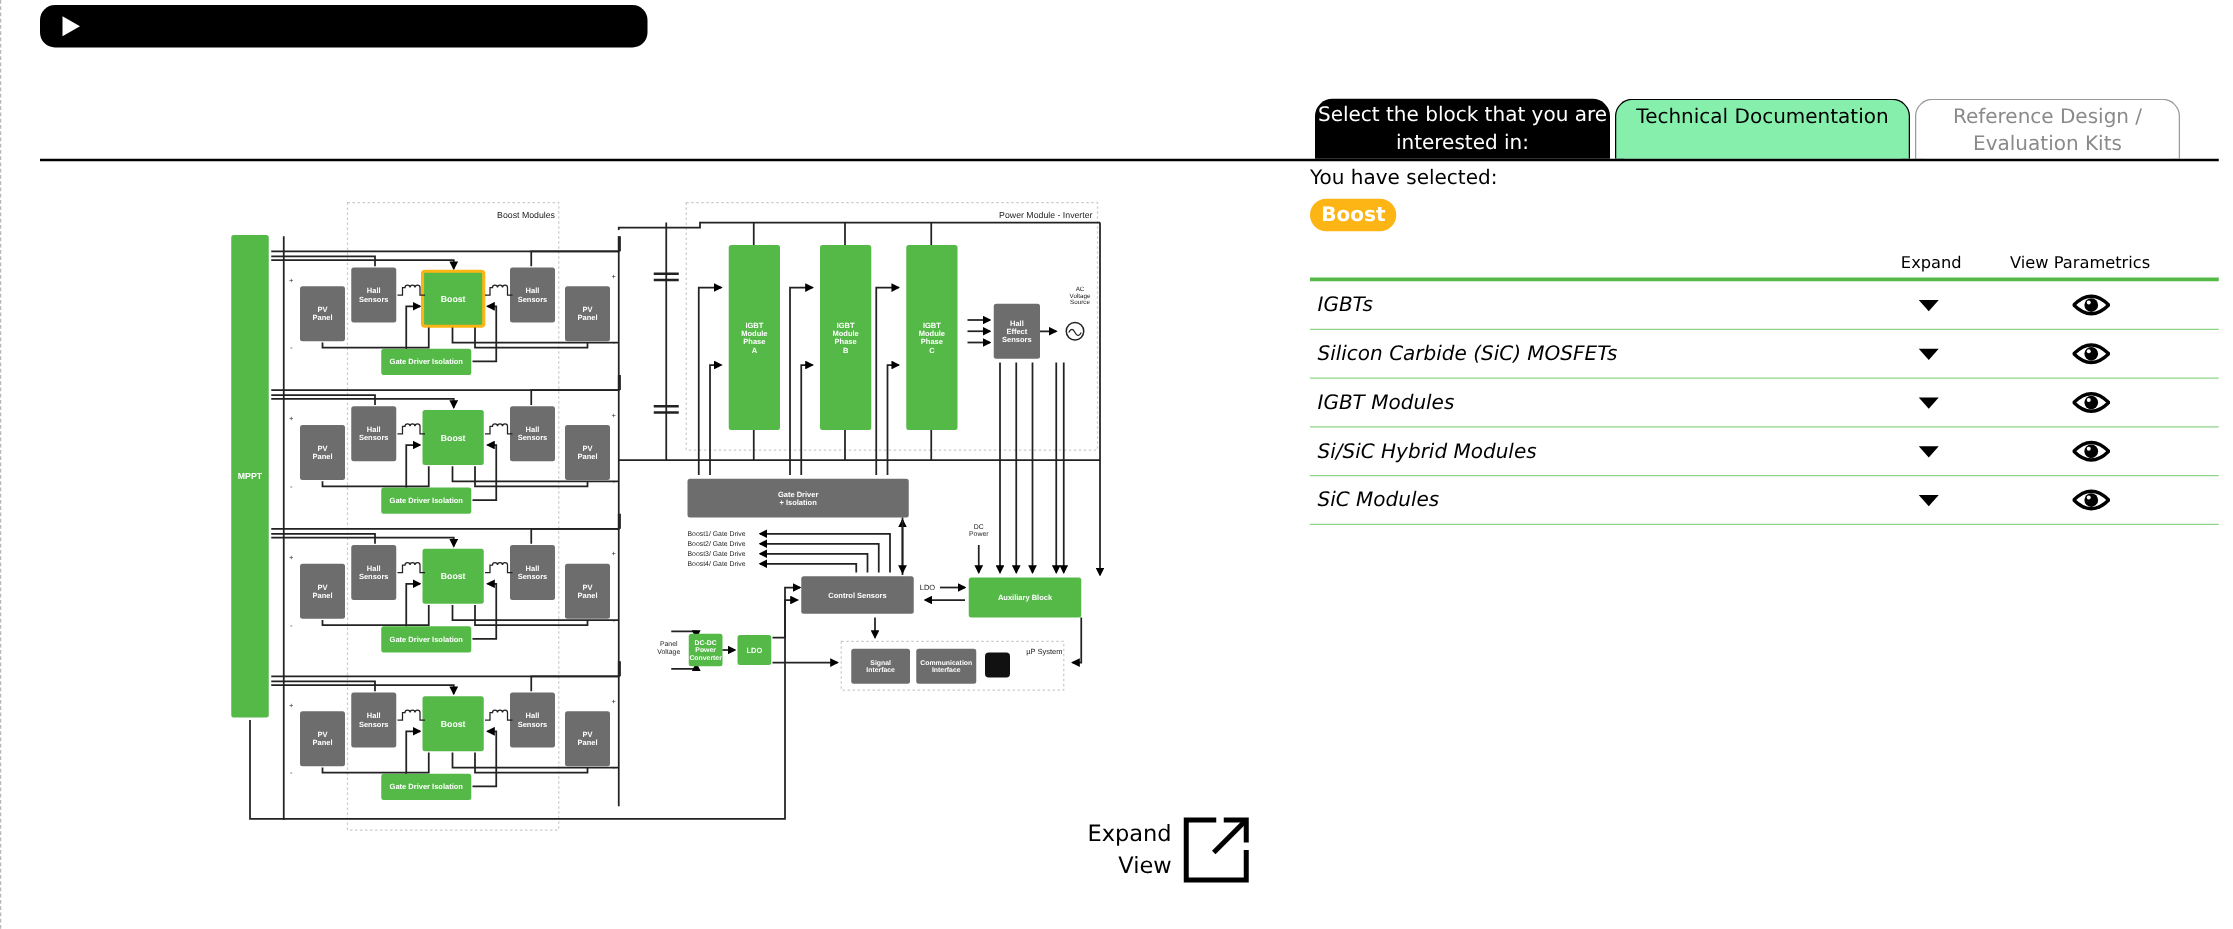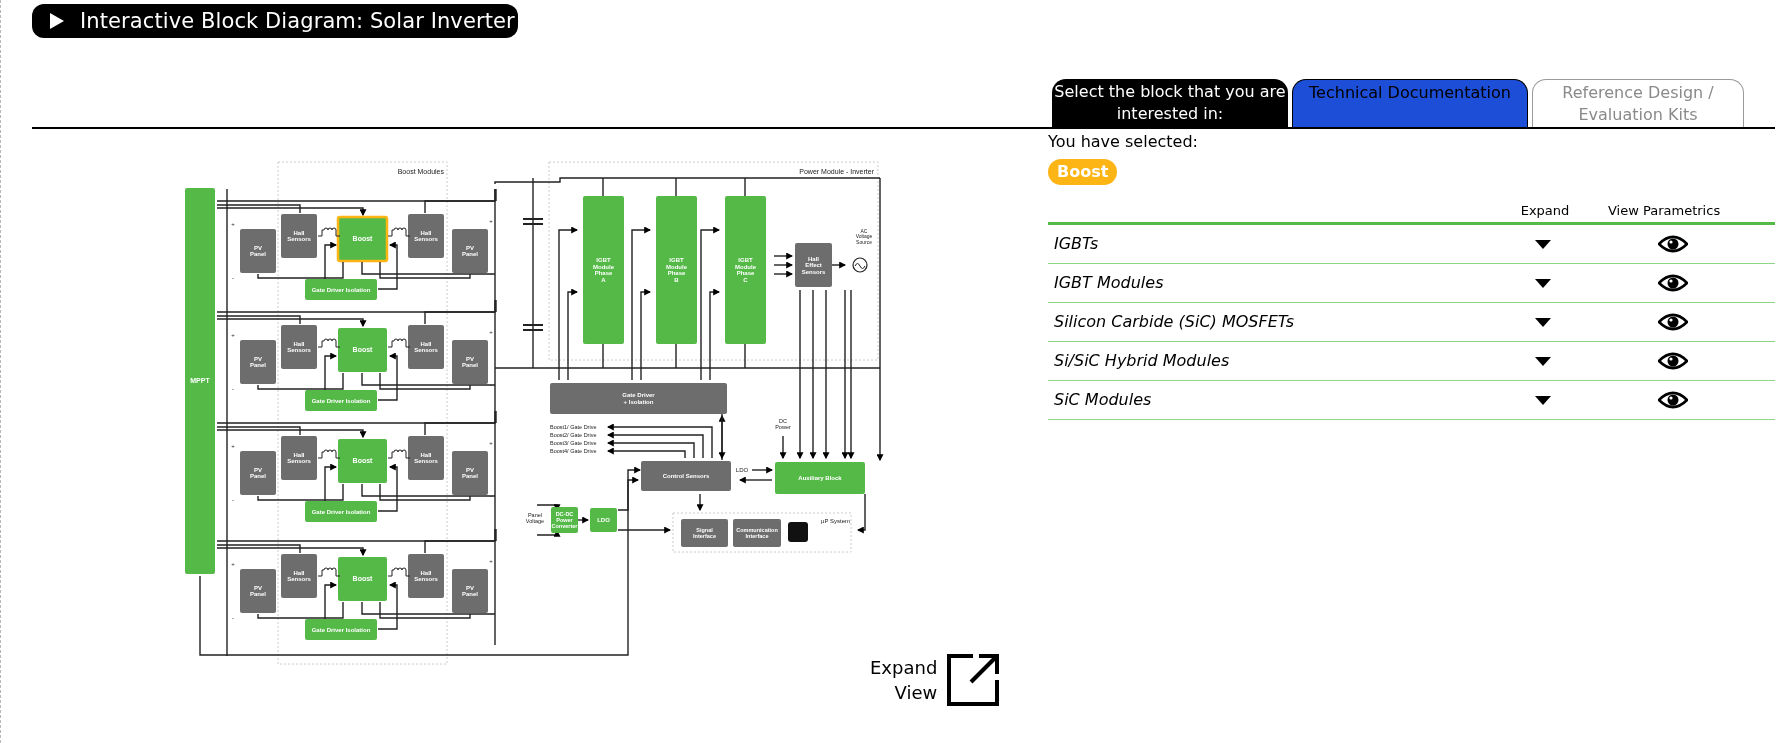--- a/index.html
+++ b/index.html
@@ -4,21 +4,21 @@
 <style>
   html, body { margin:0; padding:0; background:#ffffff; }
   body { width:1786px; height:743px; position:relative; overflow:hidden; font-family:"DejaVu Sans", "Liberation Sans", sans-serif; color:#000; }
   .left-border { position:absolute; left:0; top:0; width:1px; height:743px; border-left:1px dashed #b8b8b8; }
   .title-bar { position:absolute; left:32px; top:4px; width:486px; height:34px; background:#000; border-radius:12px; color:#fff; display:flex; align-items:center; cursor:pointer; }
   .title-bar .play { width:0; height:0; border-left:14px solid #fff; border-top:8px solid transparent; border-bottom:8px solid transparent; margin-left:18px; margin-right:16px; }
   .title-bar .title-text { font-size:21px; letter-spacing:0.1px; }
   .tab-line { position:absolute; left:32px; top:127px; width:1743px; height:2px; background:#000; }
   .tab { position:absolute; top:79px; height:48px; border-radius:14px 14px 0 0; box-sizing:border-box; text-align:center; font-size:16px; line-height:22px; padding-top:2px; cursor:pointer; }
   .tab-active { left:1052px; width:236px; background:#000; color:#fff; }
-  .tab-doc { left:1292px; width:236px; border:1.5px solid #000; border-bottom:none; background:#1d4ed8; color:#000; }
+  .tab-doc { left:1292px; width:236px; border:1.5px solid #000; border-bottom:none; background:#86efac; color:#000; }
   .tab-ref { left:1532px; width:212px; border:1.5px solid #9a9a9a; border-bottom:none; background:#fff; color:#8a8a8a; }
   .selected-label { position:absolute; left:1048px; top:132px; font-size:16px; }
   .selected-pill { position:absolute; left:1048px; top:159px; height:26px; padding:0 9px; background:#fdb515; color:#fff; font-weight:bold; border-radius:13px; font-size:16px; line-height:26px; }
   .table { position:absolute; left:1048px; top:200px; width:727px; }
   .thead { position:relative; height:22px; font-size:13px; border-bottom:3px solid #55b948; }
   .thead .h-expand { position:absolute; left:450px; width:94px; text-align:center; top:3px; }
   .thead .h-param { position:absolute; left:560px; width:130px; text-align:left; top:3px; }
   .trow { position:relative; height:38px; border-bottom:1px solid #8fd487;font-style:italic; }
   .trow .name { position:absolute; left:6px; top:9px; font-size:16px; }
   .trow .expand { position:absolute; left:487px; top:15px; width:0; height:0; border-left:8px solid transparent; border-right:8px solid transparent; border-top:9px solid #000; cursor:pointer; }
@@ -30,21 +30,20 @@
   .dtext { font-family:"Liberation Sans", sans-serif; font-weight:bold; fill:#fff; }
   .dlabel { font-family:"Liberation Sans", sans-serif; fill:#222; }
 </style>
 </head>
 <body>
 
 <div class="left-border"></div>
 
 <div class="title-bar">
   <span class="play"></span>
-  <span class="title-text">Interactive Block Diagram: Solar Inverter</span>
 </div>
 
 <div class="tab tab-active">Select the block that you are interested in:</div>
 <div class="tab tab-doc">Technical Documentation</div>
 <div class="tab tab-ref">Reference Design / Evaluation Kits</div>
 <div class="tab-line"></div>
 
 <div class="selected-label">You have selected:</div>
 <div class="selected-pill">Boost</div>
 
@@ -57,30 +56,30 @@
       <div class="trow">
         <span class="name">IGBTs</span>
         <span class="expand"></span>
         <svg class="eye" viewBox="0 0 30 20">
           <path d="M1 10 Q15 -4 29 10 Q15 24 1 10 Z" fill="none" stroke="#000" stroke-width="2.6"></path>
           <circle cx="15" cy="10" r="5.5" fill="#000"></circle>
           <circle cx="13" cy="8" r="1.6" fill="#fff"></circle>
         </svg>
       </div>
       <div class="trow">
+        <span class="name">Silicon Carbide (SiC) MOSFETs</span>
+        <span class="expand"></span>
+        <svg class="eye" viewBox="0 0 30 20">
+          <path d="M1 10 Q15 -4 29 10 Q15 24 1 10 Z" fill="none" stroke="#000" stroke-width="2.6"></path>
+          <circle cx="15" cy="10" r="5.5" fill="#000"></circle>
+          <circle cx="13" cy="8" r="1.6" fill="#fff"></circle>
+        </svg>
+      </div>
+      <div class="trow">
         <span class="name">IGBT Modules</span>
-        <span class="expand"></span>
-        <svg class="eye" viewBox="0 0 30 20">
-          <path d="M1 10 Q15 -4 29 10 Q15 24 1 10 Z" fill="none" stroke="#000" stroke-width="2.6"></path>
-          <circle cx="15" cy="10" r="5.5" fill="#000"></circle>
-          <circle cx="13" cy="8" r="1.6" fill="#fff"></circle>
-        </svg>
-      </div>
-      <div class="trow">
-        <span class="name">Silicon Carbide (SiC) MOSFETs</span>
         <span class="expand"></span>
         <svg class="eye" viewBox="0 0 30 20">
           <path d="M1 10 Q15 -4 29 10 Q15 24 1 10 Z" fill="none" stroke="#000" stroke-width="2.6"></path>
           <circle cx="15" cy="10" r="5.5" fill="#000"></circle>
           <circle cx="13" cy="8" r="1.6" fill="#fff"></circle>
         </svg>
       </div>
       <div class="trow">
         <span class="name">Si/SiC Hybrid Modules</span>
         <span class="expand"></span>

